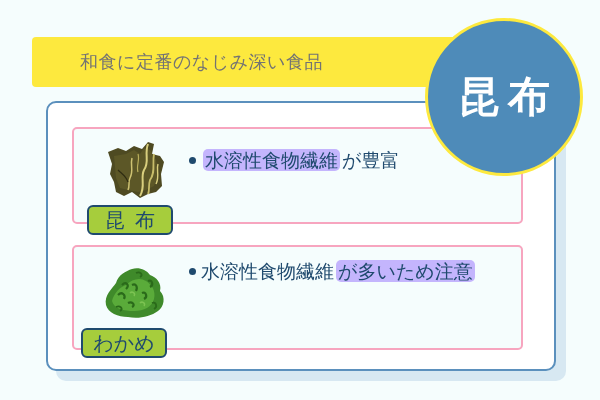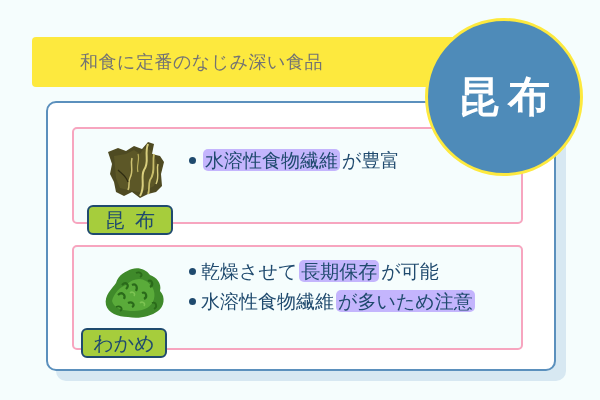--- a/index.html
+++ b/index.html
@@ -155,22 +155,19 @@
   <path d="M10 36 C12 28 18 22 24 20 C30 14 38 12 44 16 C50 20 54 26 52 34 C50 42 42 46 32 46 C22 46 12 44 10 36 Z" fill="#5aab3a"></path>
   <path d="M16 30 C20 26 24 30 22 34 M30 20 C34 18 36 22 34 26 M40 28 C44 26 46 32 42 34 M26 38 C30 36 34 40 30 42 M46 16 C50 14 52 20 48 22 M20 20 C24 16 28 20 24 24" stroke="#2a6a1a" stroke-width="2.2" fill="none"></path>
   <path d="M34 8 C38 6 42 10 38 12 M14 42 C18 40 22 44 18 46 M50 38 C54 36 56 42 52 44" stroke="#2a6a1a" stroke-width="1.8" fill="none"></path>
   <path d="M28 28 C30 26 34 28 32 31 M38 38 C40 36 44 38 42 41" stroke="#7cc352" stroke-width="1.6" fill="none"></path>
 </svg>
 
 <div class="label label-wakame">わかめ</div>
 
 <ul class="bullets bullets-wakame">
   <li class="bullet">
-    <span>乾燥させて</span><span class="hl">長期保存</span><span>が可能</span>
-  </li>
-  <li class="bullet">
     <span>水溶性食物繊維</span><span class="hl">が多いため注意</span>
   </li>
 </ul>
 
 <div class="circle">
   <div class="circle-text">昆布</div>
 </div>
 
 </body></html>

